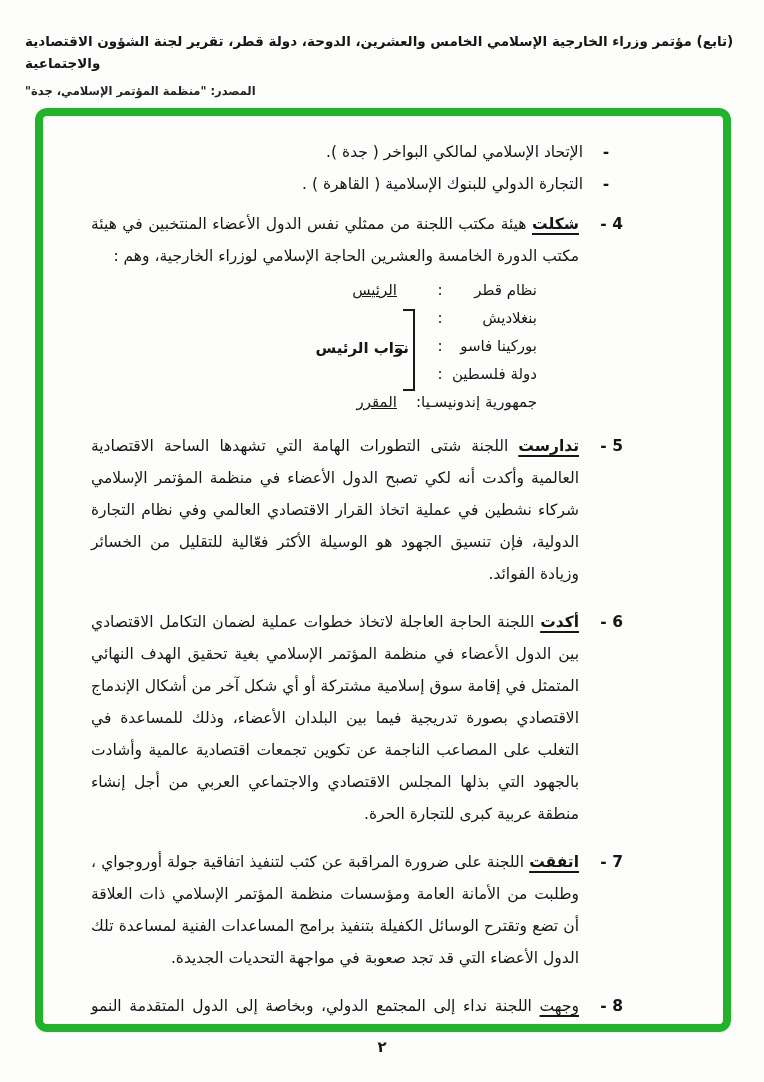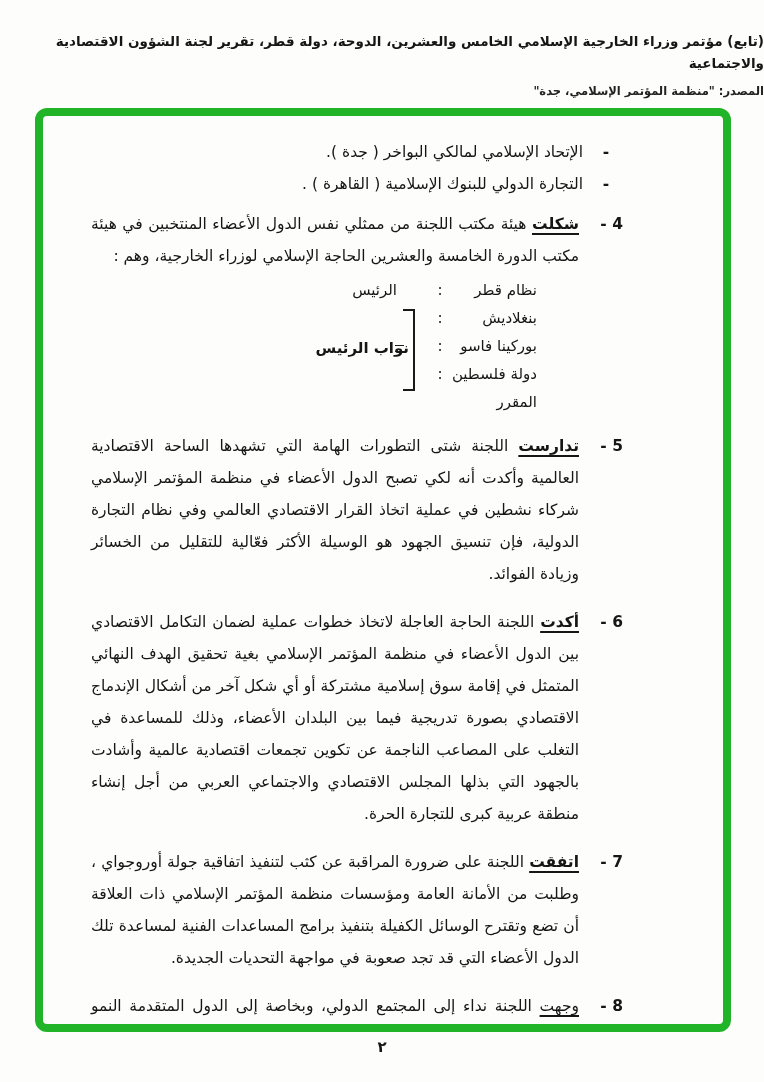--- a/index.html
+++ b/index.html
@@ -13,21 +13,22 @@
     width:764px;height:1082px;
     margin:0 auto;
     background:#fdfdfc;
     color:#161616;
     overflow:hidden;
     direction:rtl;
   }
   
   .header{
     position:absolute;top:30px;left:0;right:0;
-    text-align:right;
+    text-align:left;
+    padding-left:25px;
   }
   .header .h1{
     font-size:13.5px;font-weight:bold;letter-spacing:0;
     line-height:22px;
   }
   .header .h2{
     font-size:11.5px;font-weight:bold;margin-top:10px;color:#222;
   }
   
   .frame{
@@ -82,21 +83,21 @@
     margin:4px 86px 14px 0;
     line-height:28px;
     font-size:15px;
     text-align:right;
   }
   .r-row{display:flex;direction:rtl;align-items:baseline;}
   .r-country{flex:none;width:88px;white-space:nowrap;}
   .r-country.wide{width:140px;}
   .r-colon{flex:none;width:18px;text-align:center;}
   .r-spacer{flex:none;width:34px;}
-  .r-role{flex:none;white-space:nowrap;}
+  .r-role{flex:none;white-space:nowrap;text-decoration:underline;}
   .bracket{
     position:absolute;
     right:122px;top:33px;
     width:10px;height:78px;
     border-top:2px solid #1a1a1a;
     border-bottom:2px solid #1a1a1a;
     border-right:2px solid #1a1a1a;
   }
   .bracket-tie{
     position:absolute;
@@ -162,20 +163,21 @@
       </div>
       <div class="r-row">
         <span class="r-country">بوركينا فاسو</span>
         <span class="r-colon">:</span>
       </div>
       <div class="r-row">
         <span class="r-country">دولة فلسطين</span>
         <span class="r-colon">:</span>
       </div>
       <div class="r-row">
+        <span class="r-country wide">جمهورية إندونيسـيا:</span>
         <span class="r-role">المقرر</span>
       </div>
       <div class="bracket"></div>
       <div class="bracket-tie"></div>
       <div class="vice-label">نواب الرئيس</div>
     </div>
 
     <div class="row item">
       <span class="marker">5 -</span>
       <span class="body"><span class="lead">تدارست</span><span> اللجنة شتى التطورات الهامة التي تشهدها الساحة الاقتصادية العالمية وأكدت أنه لكي تصبح الدول الأعضاء في منظمة المؤتمر الإسلامي شركاء نشطين في عملية اتخاذ القرار الاقتصادي العالمي وفي نظام التجارة الدولية،  فإن تنسيق الجهود هو الوسيلة الأكثر فعّالية للتقليل من الخسائر وزيادة الفوائد.</span></span>

